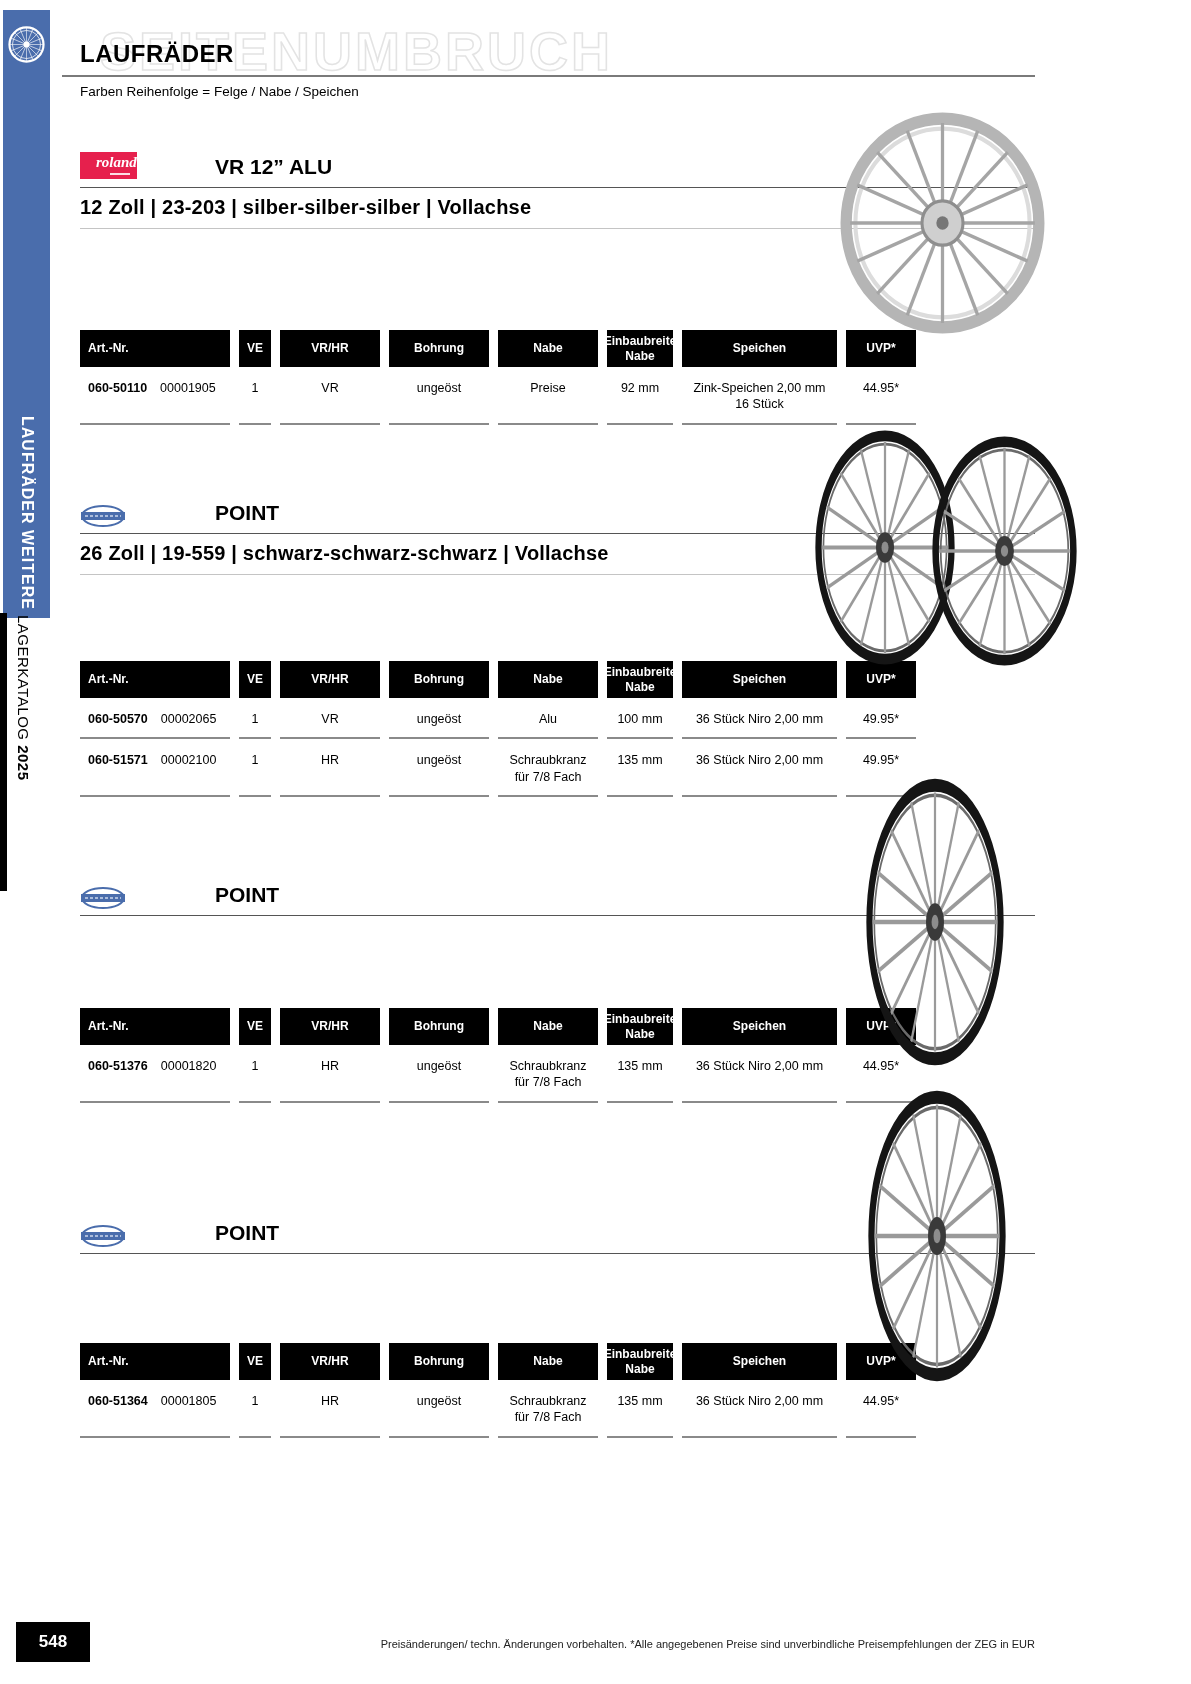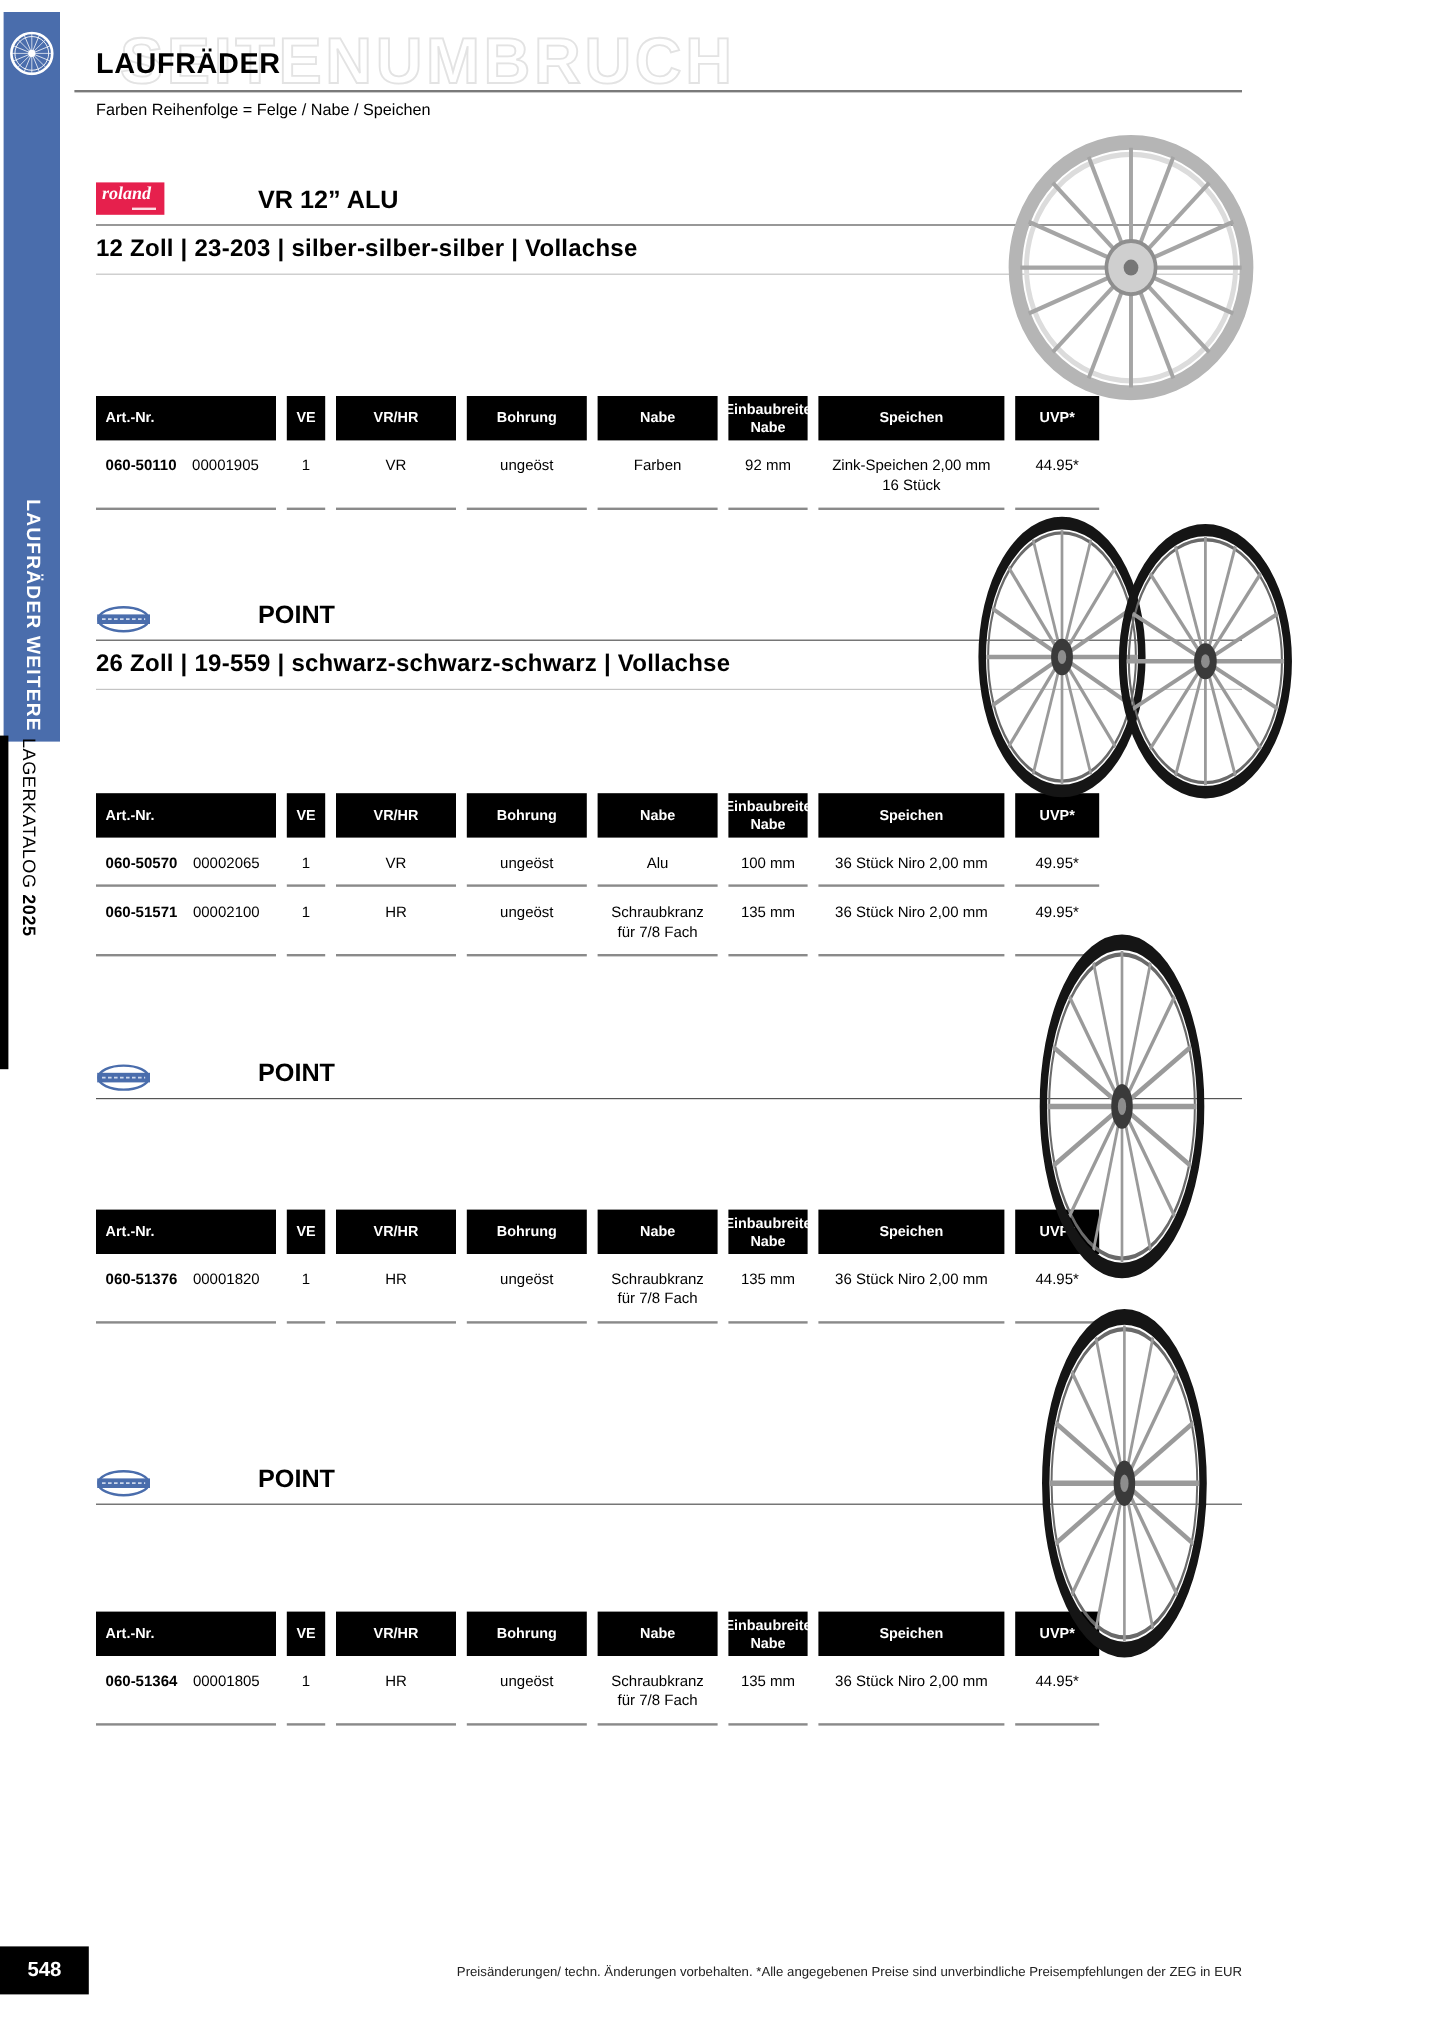--- a/index.html
+++ b/index.html
@@ -33,21 +33,21 @@
   }
   .page-title { position:absolute; left:80px; top:40px; z-index:2; font-size:24px; font-weight:bold; letter-spacing:.5px; }
   .header-rule { position:absolute; left:62px; top:75px; width:973px; height:2px; background:#7a7a7a; z-index:2; }
   .subtitle { position:absolute; left:80px; top:84px; font-size:13.5px; z-index:2; }
 
   
   .section { position:absolute; left:80px; width:955px; }
   .brand-row { position:relative; height:38px; border-bottom:1.5px solid #555; }
   .brand-title { position:absolute; left:135px; top:5px; font-size:21px; font-weight:bold; }
   .logo-roland { position:absolute; left:0; top:2px; width:57px; height:27px; background:#e6204d; color:#fff; }
-  .logo-roland .txt { font-family:"Liberation Serif","DejaVu Serif",serif; font-style:italic; font-weight:bold; font-size:15px; padding:2px 0 0 5px; }
+  .logo-roland .txt { font-family:"Liberation Serif","DejaVu Serif",serif; font-style:italic; font-weight:bold; font-size:15px; padding:2px 0 0 16px; }
   .logo-roland .sub { position:absolute; right:7px; bottom:4px; width:20px; height:2px; background:rgba(255,255,255,.85); }
   .logo-point { position:absolute; left:0; top:8px; }
   .spec-row { padding:8px 0 9px; font-size:20px; font-weight:bold; border-bottom:1.5px solid #c4c4c4; letter-spacing:.2px; }
 
   
   .ptable { width:799px; }
   .thead, .trow { display:grid; grid-template-columns:150px 32px 100px 100px 100px 66px 155px 70px; column-gap:9px; }
   .th {
     background:#000; color:#fff; font-weight:bold; font-size:12px; min-height:37px;
     display:flex; align-items:center; justify-content:center; text-align:center;
@@ -59,21 +59,21 @@
     border-bottom:2px solid #8a8a8a; white-space:pre-line; line-height:1.3;
   }
   .td.art { text-align:left; padding-left:8px; }
   .td.art .n1 { font-weight:bold; margin-right:13px; }
 
   
   .wheel-img { position:absolute; }
 
   
   .page-badge {
-    position:absolute; left:0; top:1622px; width:74px; height:40px; background:#000;
+    position:absolute; left:16px; top:1622px; width:74px; height:40px; background:#000;
     color:#fff; font-weight:bold; font-size:17px; display:flex; align-items:center; justify-content:center;
   }
   .footer-note { position:absolute; top:1638px; right:156px; font-size:11px; color:#222; }
 </style>
 </head>
 <body>
 
 <svg width="0" height="0" style="position:absolute" aria-hidden="true">
   <defs>
     <g id="spokes16" stroke-width="1.6">
@@ -145,21 +145,21 @@
       <div class="th">Einbaubreite
 Nabe</div>
       <div class="th">Speichen</div>
       <div class="th">UVP*</div>
     </div>
     <div class="trow">
       <div class="td art"><span class="n1">060-50110</span><span>00001905</span></div>
       <div class="td">1</div>
       <div class="td">VR</div>
       <div class="td">ungeöst</div>
-      <div class="td">Farben</div>
+      <div class="td">Preise</div>
       <div class="td">92 mm</div>
       <div class="td">Zink-Speichen 2,00 mm
 16 Stück</div>
       <div class="td">44.95*</div>
     </div>
   </div>
 </div>
 
 <div class="section" style="top:496px">
   <div class="brand-row">

